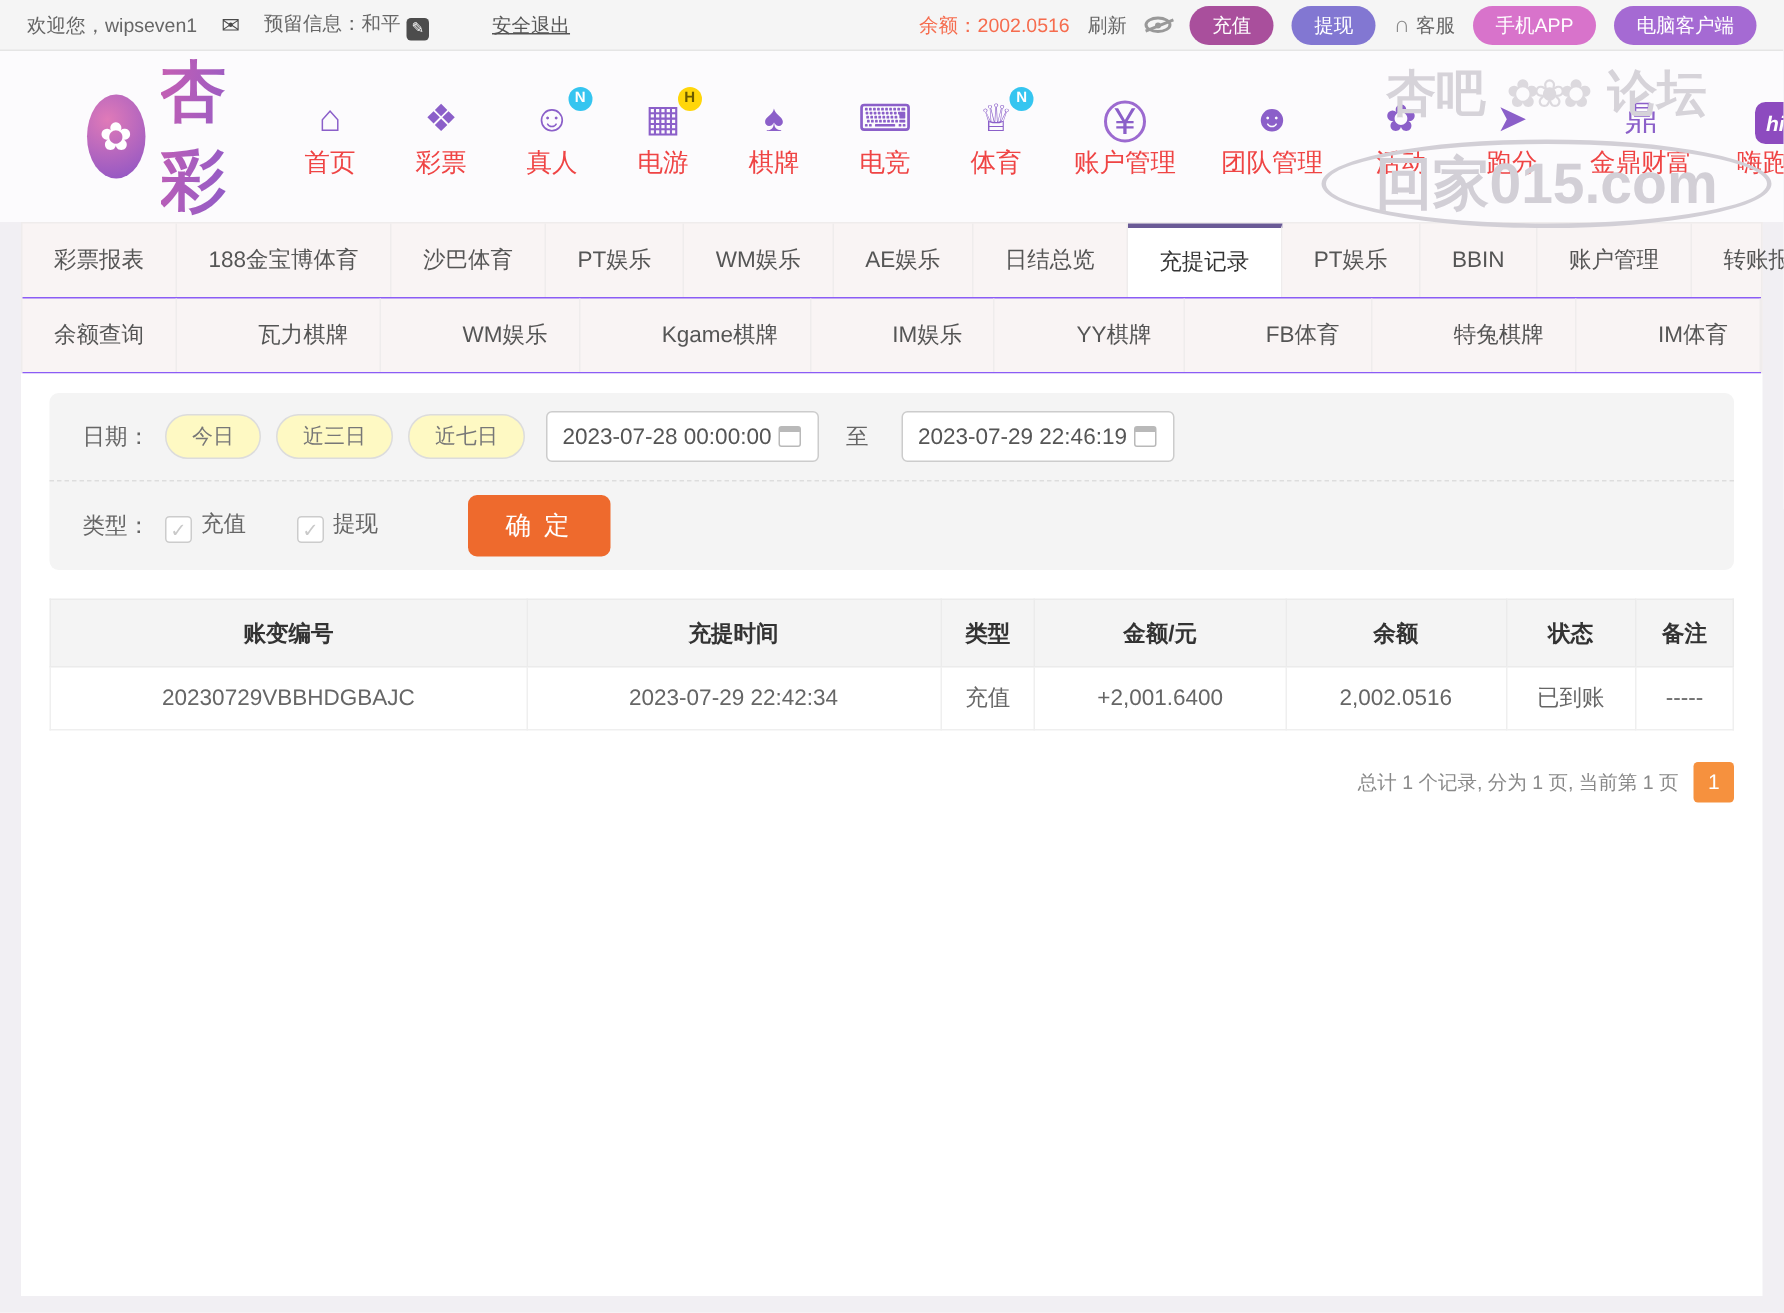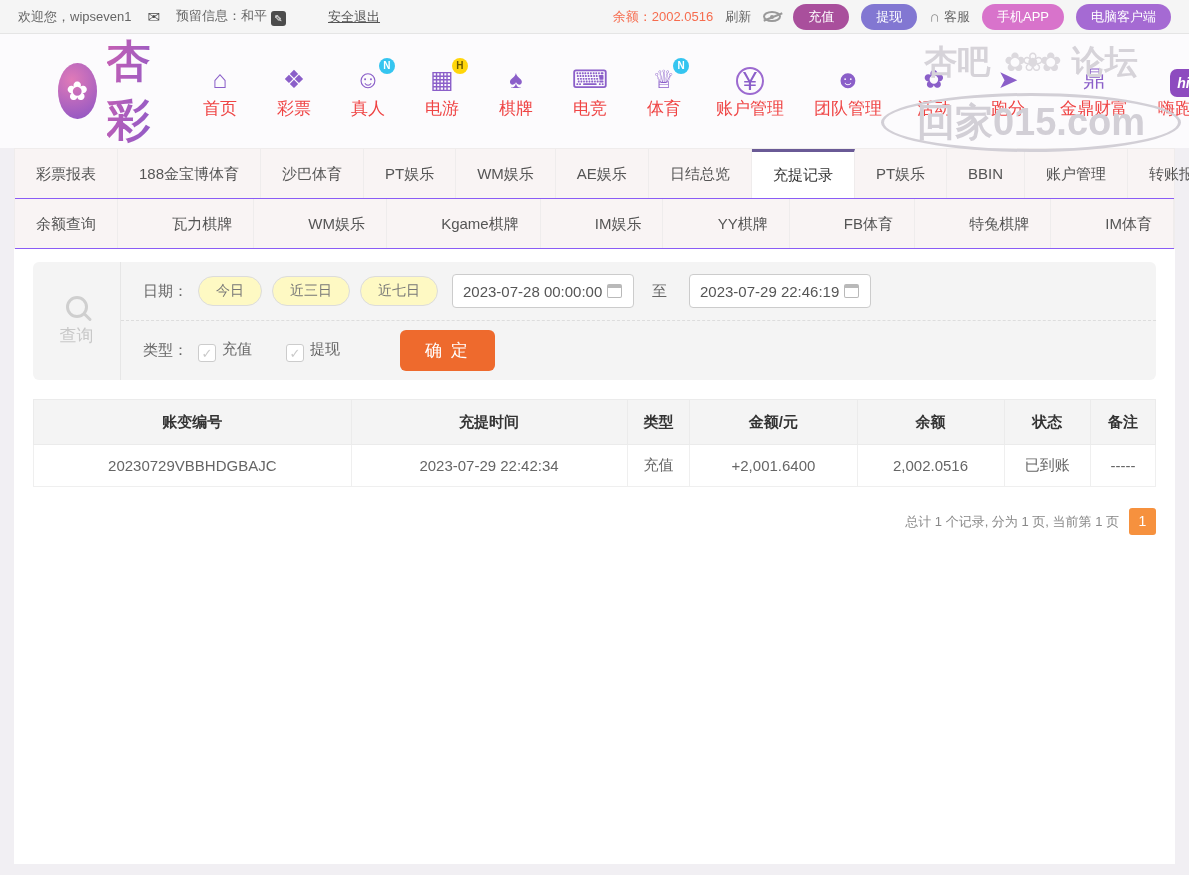--- a/index.html
+++ b/index.html
@@ -228,24 +228,20 @@
       <div class="tab">YY棋牌</div>
       <div class="tab">FB体育</div>
       <div class="tab">特兔棋牌</div>
       <div class="tab">IM体育</div>
     </div>
 </div>
 
 <div class="content">
 
   <div class="filter">
-    <div class="filter-left">
-      <div class="mag"></div>
-      <div class="filter-title">查询</div>
-    </div>
     <div class="filter-rows">
       <div class="filter-row first">
         <span>日期：</span>
         <button class="pill">今日</button>
         <button class="pill">近三日</button>
         <button class="pill">近七日</button>
         <span class="datebox">
           <input value="2023-07-28 00:00:00" style="">
           <span class="cal"></span>
         </span>

